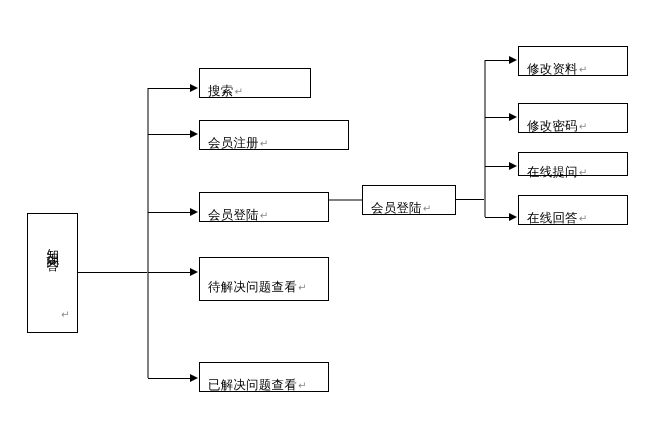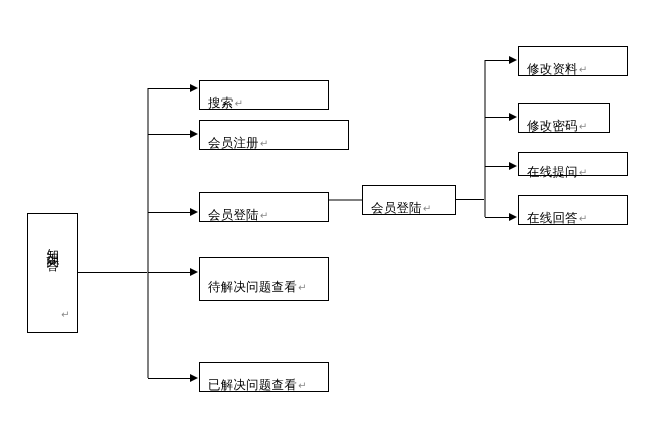--- a/index.html
+++ b/index.html
@@ -115,21 +115,21 @@
 
   <div class="hline" style="left:148px; top:212px; width:44px;"></div>
   <div class="arrow" style="left:190px; top:207.5px;"></div>
 
   <div class="hline" style="left:148px; top:272px; width:44px;"></div>
   <div class="arrow" style="left:190px; top:267.5px;"></div>
 
   <div class="hline" style="left:148px; top:378px; width:44px;"></div>
   <div class="arrow" style="left:190px; top:373.5px;"></div>
 
-  <div class="node h" style="left:199px; top:80px; width:130px; height:30px;">
+  <div class="node h" style="left:199px; top:68px; width:112px; height:30px;">
     <span class="label">
       <span>搜索</span><span class="pilcrow">↵</span>
     </span>
   </div>
 
   <div class="node h" style="left:199px; top:120px; width:150px; height:30px;">
     <span class="label">
       <span>会员注册</span><span class="pilcrow">↵</span>
     </span>
   </div>
@@ -175,21 +175,21 @@
 
   <div class="hline" style="left:485px; top:217px; width:26px;"></div>
   <div class="arrow" style="left:509px; top:212.5px;"></div>
 
   <div class="node h" style="left:518px; top:46px; width:110px; height:30px;">
     <span class="label">
       <span>修改资料</span><span class="pilcrow">↵</span>
     </span>
   </div>
 
-  <div class="node h" style="left:518px; top:103px; width:92px; height:30px;">
+  <div class="node h" style="left:518px; top:103px; width:110px; height:30px;">
     <span class="label">
       <span>修改密码</span><span class="pilcrow">↵</span>
     </span>
   </div>
 
   <div class="node h" style="left:518px; top:152px; width:110px; height:24px;">
     <span class="label">
       <span>在线提问</span><span class="pilcrow">↵</span>
     </span>
   </div>

